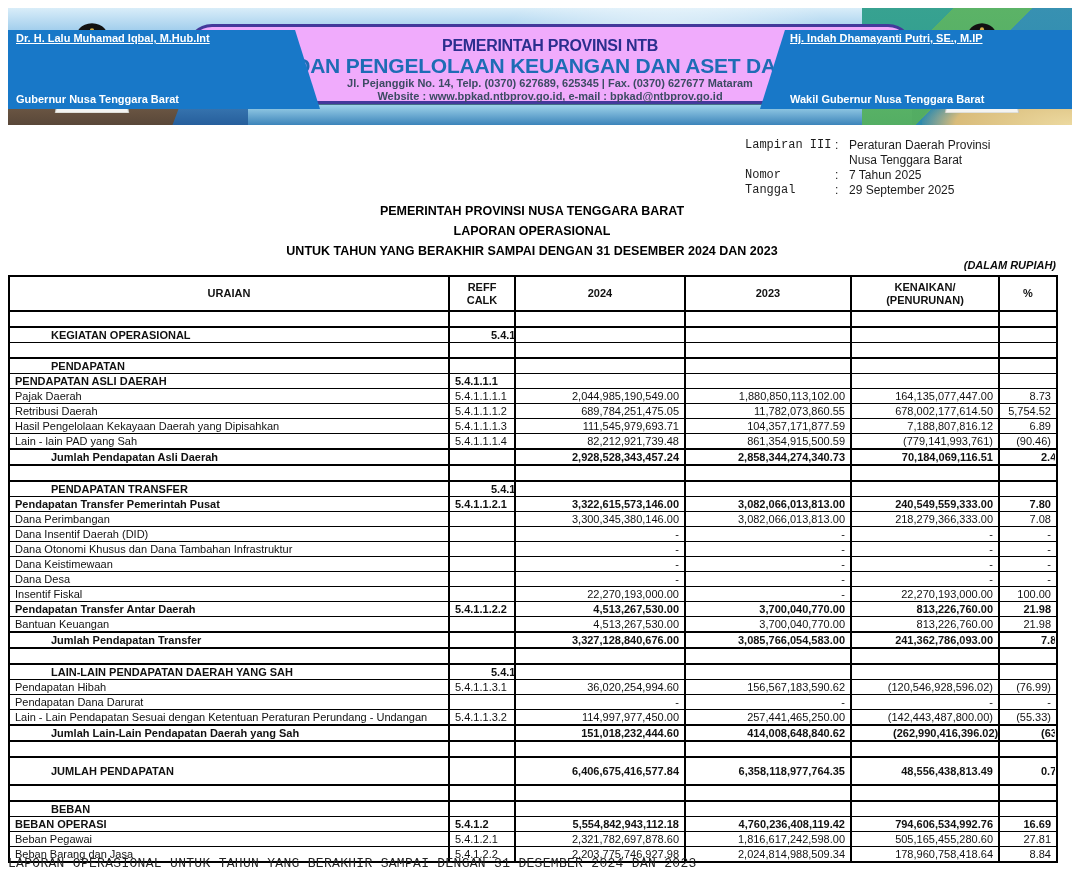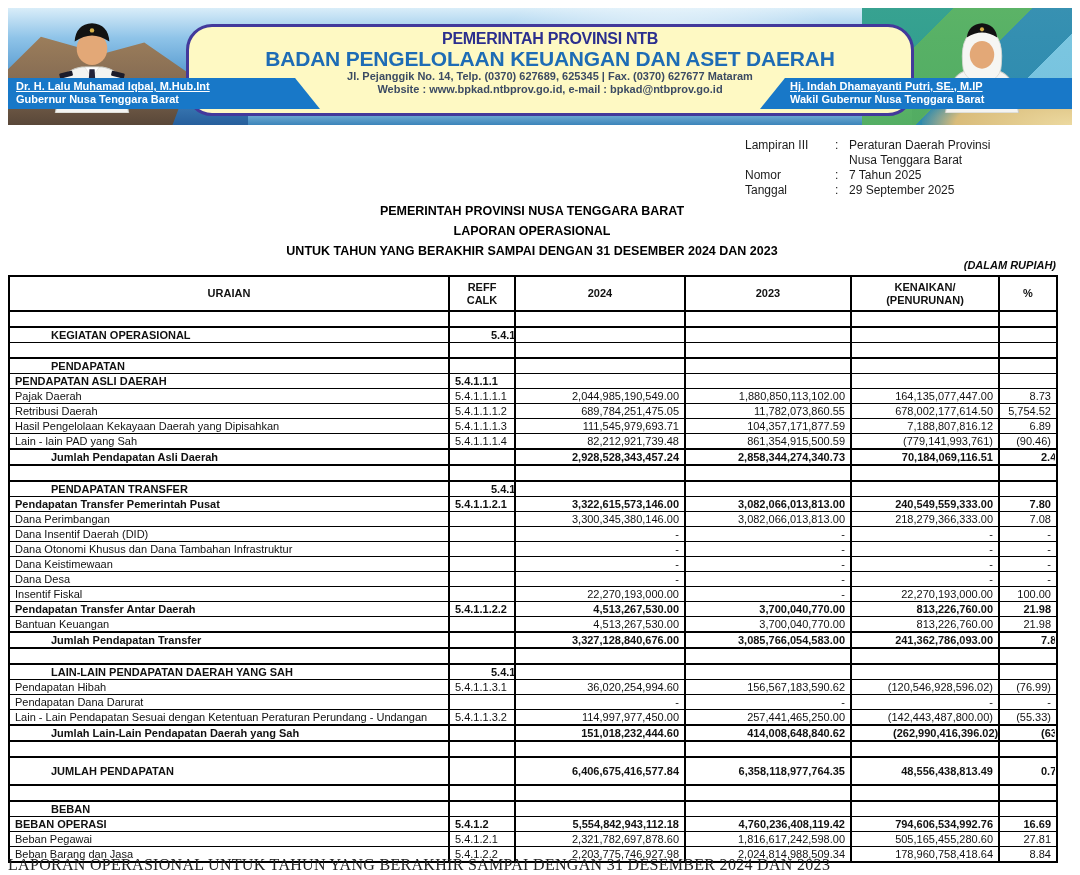--- a/index.html
+++ b/index.html
@@ -13,38 +13,38 @@
   .banner .glow{position:absolute;left:44%;top:0;width:36%;height:100%;background:radial-gradient(ellipse at 50% 35%,rgba(255,255,255,.75),rgba(255,255,255,0) 65%);}
   .banner .hut{position:absolute;left:0;bottom:0;width:235px;height:96px;background:linear-gradient(180deg,#a07a50 0%,#8a6848 55%,#5d4530 100%);clip-path:polygon(0 100%,0 42%,14% 8%,40% 26%,58% 14%,78% 48%,70% 100%);opacity:.92;}
   .banner .mountains{position:absolute;left:250px;right:170px;bottom:16px;height:58px;background:#456f7e;opacity:.85;clip-path:polygon(0 100%,10% 45%,20% 68%,33% 18%,46% 70%,58% 32%,71% 74%,84% 40%,100% 100%);}
   .banner .water{position:absolute;left:240px;right:160px;bottom:0;height:20px;background:linear-gradient(180deg,#9fd3ea,#3c84ba);}
   .banner .aerial{position:absolute;right:0;top:0;bottom:0;width:210px;background:linear-gradient(135deg,#2f9e8b 0%,#2f9e8b 28%,#55b05f 28%,#55b05f 52%,#2f8cae 52%,#2f8cae 72%,#7ac6e0 72%);opacity:.95;}
   .banner .beach{position:absolute;right:0;bottom:0;width:150px;height:44px;background:radial-gradient(ellipse at 100% 100%,#ecd9a0 0%,#d9bc7a 55%,rgba(217,188,122,0) 72%);}
   .portrait{position:absolute;bottom:12px;width:128px;height:102px;}
   .portrait.left{left:20px;}
   .portrait.right{right:26px;}
   .org-box{
-    position:absolute;left:178px;top:16px;width:728px;height:92px;background:#fef9c3;
-    border:3px solid var(--box-border-purple,#43399b);border-radius:26px;text-align:center;padding-top:3px;box-sizing:border-box;
+    position:absolute;left:178px;top:16px;width:728px;height:80px;background:#f0abfc;
+    border:3px solid var(--box-border-purple,#43399b);border-radius:26px;text-align:center;padding-top:10px;box-sizing:border-box;
   }
   .org-line1{font-size:16px;font-weight:bold;letter-spacing:-0.3px;color:var(--org-title-navy,#2b2f8e);line-height:18px;}
   .org-line2{font-size:21px;font-weight:bold;color:var(--org-title-blue,#1e6cb5);line-height:22px;letter-spacing:-0.2px;}
   .org-line3,.org-line4{font-size:11px;font-weight:bold;color:#3c4b63;line-height:13px;}
   .name-tag{
     position:absolute;bottom:16px;background:var(--banner-label-blue,#1878c8);color:#fff;
     font-size:11px;font-weight:bold;line-height:13px;padding:2px 12px 3px 8px;box-sizing:border-box;width:312px;
   }
   .name-tag .nm{text-decoration:underline;white-space:nowrap;}
-  .name-tag .tt{white-space:nowrap;}
+  .name-tag .tt{white-space:nowrap;margin-top:48px;}
   .tag-left{left:0;clip-path:polygon(0 0,92% 0,100% 100%,0 100%);}
   .tag-right{right:0;clip-path:polygon(8% 0,100% 0,100% 100%,0 100%);padding-left:30px;}
   
   .lampiran{position:absolute;left:745px;top:138px;font-size:12px;color:#1c1c1c;line-height:15px;}
   .lamp-row{display:flex;}
-  .lamp-label{width:90px;}
+  .lamp-label{width:90px;font-family:Liberation Mono, monospace;}
   .lamp-colon{width:14px;}
   .lamp-val2{margin-left:104px;}
   
   .doc-title{position:absolute;top:201px;left:0;width:1064px;text-align:center;font-weight:bold;font-size:12.5px;line-height:20px;color:#000000;}
   
   .rupiah{position:absolute;top:259px;right:24px;font-style:italic;font-weight:bold;font-size:11px;color:#0d0d0d;}
   
   .report{position:absolute;top:275px;left:8px;}
   table.rpt{border-collapse:collapse;table-layout:fixed;width:1048px;font-size:11px;border:2px solid #000;}
   .rpt th,.rpt td{border:1px solid #000;border-left-width:2px;border-right-width:2px;overflow:hidden;}
@@ -57,21 +57,21 @@
   .cu{text-align:left;}
   .cr{text-align:left;padding:0 2px;margin-top:12px;}
   .cn{text-align:right;}
   .cp{text-align:right;padding-right:4px;border-radius:7px;}
   .i0{padding-left:4px;}
   .i1{padding-left:26px;}
   .i2{padding-left:44px;}
   .i3{padding-left:62px;}
   .wrap{white-space:normal;text-align:justify;line-height:13px;padding-top:1px;padding-bottom:1px;}
   
-  .footnote{position:absolute;left:8px;top:856px;font-family:Liberation Serif, serif;font-size:16px;letter-spacing:0.3px;color:#222;}
+  .footnote{position:absolute;left:8px;top:856px;font-family:Liberation Mono, monospace;font-size:13px;letter-spacing:0.3px;color:#222;}
 </style>
 </head>
 <body>
 
 <div class="banner">
   <div class="sky"></div>
   <div class="glow"></div>
   <div class="hut"></div>
   <div class="mountains"></div>
   <div class="water"></div>

